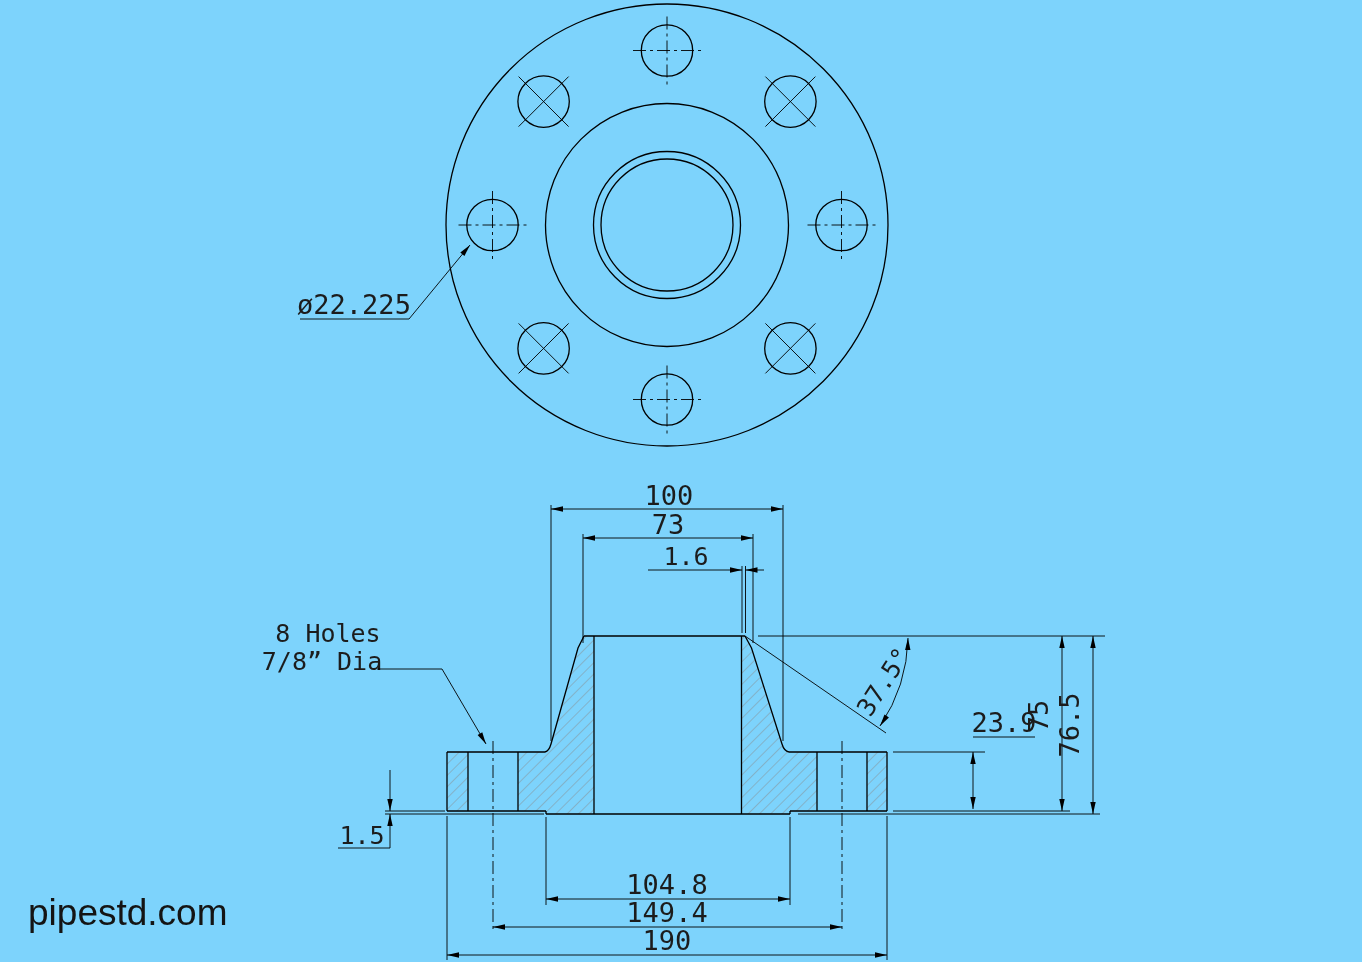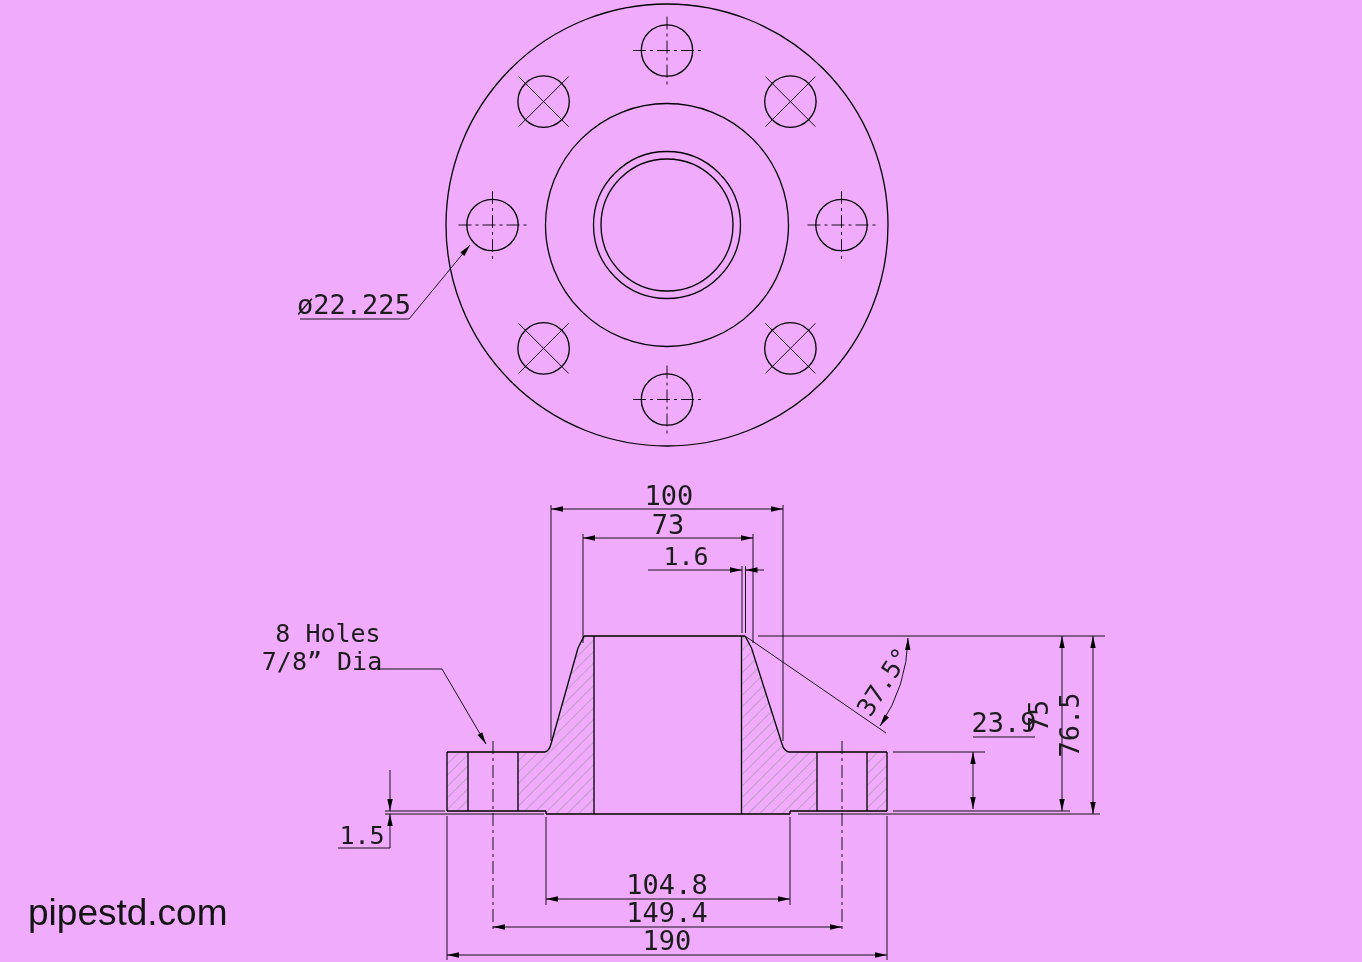--- a/index.html
+++ b/index.html
@@ -1,16 +1,16 @@
 <!DOCTYPE html>
 <html><head>
 <meta charset="utf-8">
 <style>
   html,body{margin:0;padding:0;background:#ffffff;}
-  .stage{position:relative;width:1362px;height:962px;background:#f0abfc;overflow:hidden;text-decoration:underline;}
+  .stage{position:relative;width:1362px;height:962px;background:#7dd3fc;overflow:hidden;text-decoration:underline;}
   svg{display:block;}
   .dimtxt{font-family:"DejaVu Sans Mono","Liberation Mono",monospace;font-size:27px;fill:#1c1c1c;}
   .dimtxt-sm{font-family:"DejaVu Sans Mono","Liberation Mono",monospace;font-size:25px;fill:#1c1c1c;}
   .note{font-family:"DejaVu Sans Mono","Liberation Mono",monospace;font-size:25px;fill:#1c1c1c;}
   .wm{font-family:"Liberation Sans","DejaVu Sans",sans-serif;font-size:37px;fill:#141414;}
   .outline{stroke:#000;stroke-width:1.3;fill:none;}
   .thin{stroke:#000;stroke-width:0.9;fill:none;}
   .cline{stroke:#000;stroke-width:0.9;fill:none;stroke-dasharray:13 4 3 4;}
   .hatched{fill:url(#hatch);stroke:none;}
 </style>

